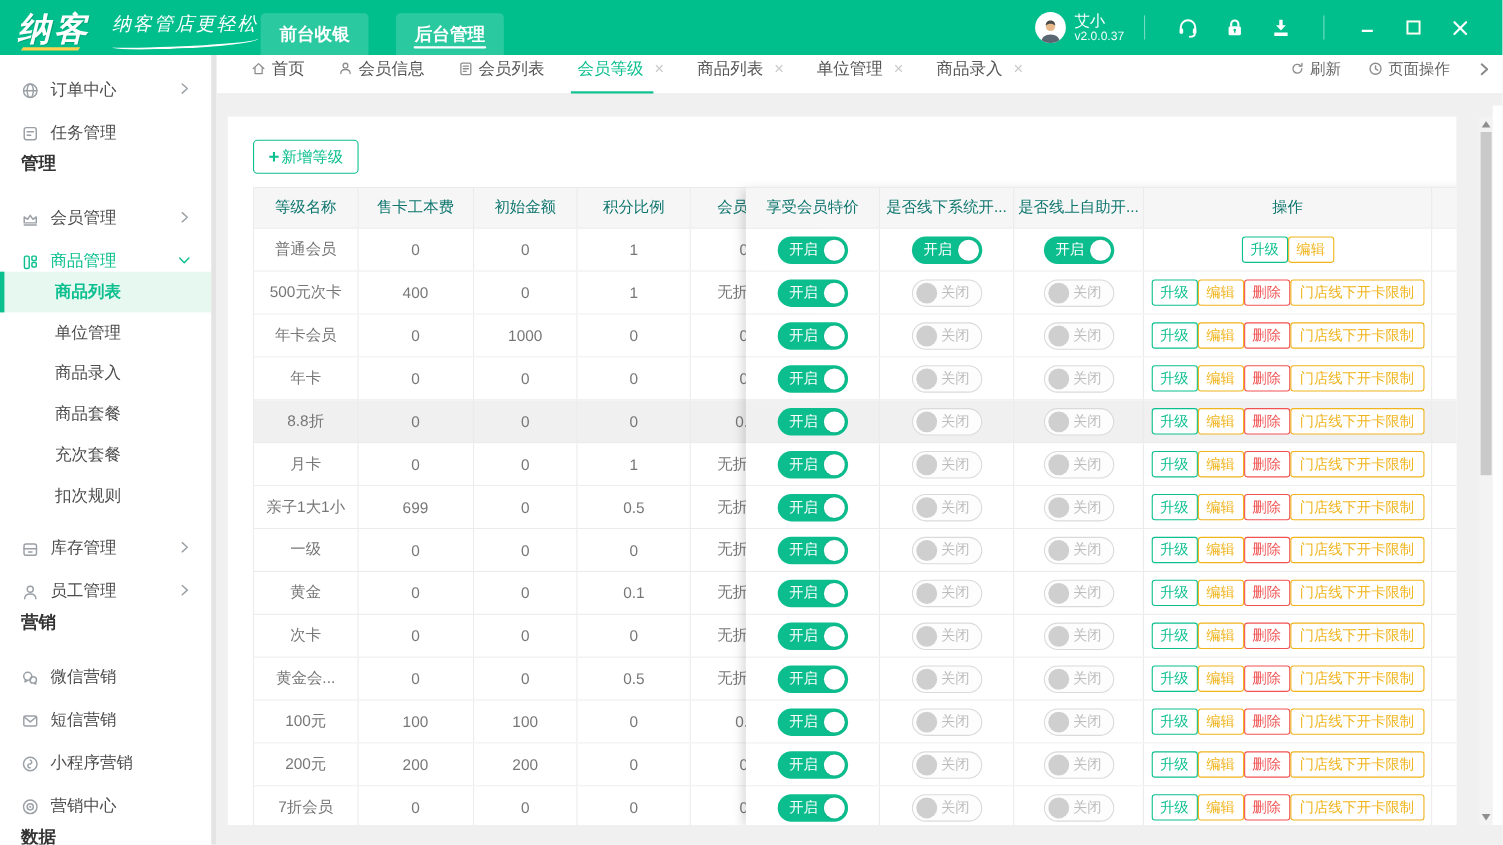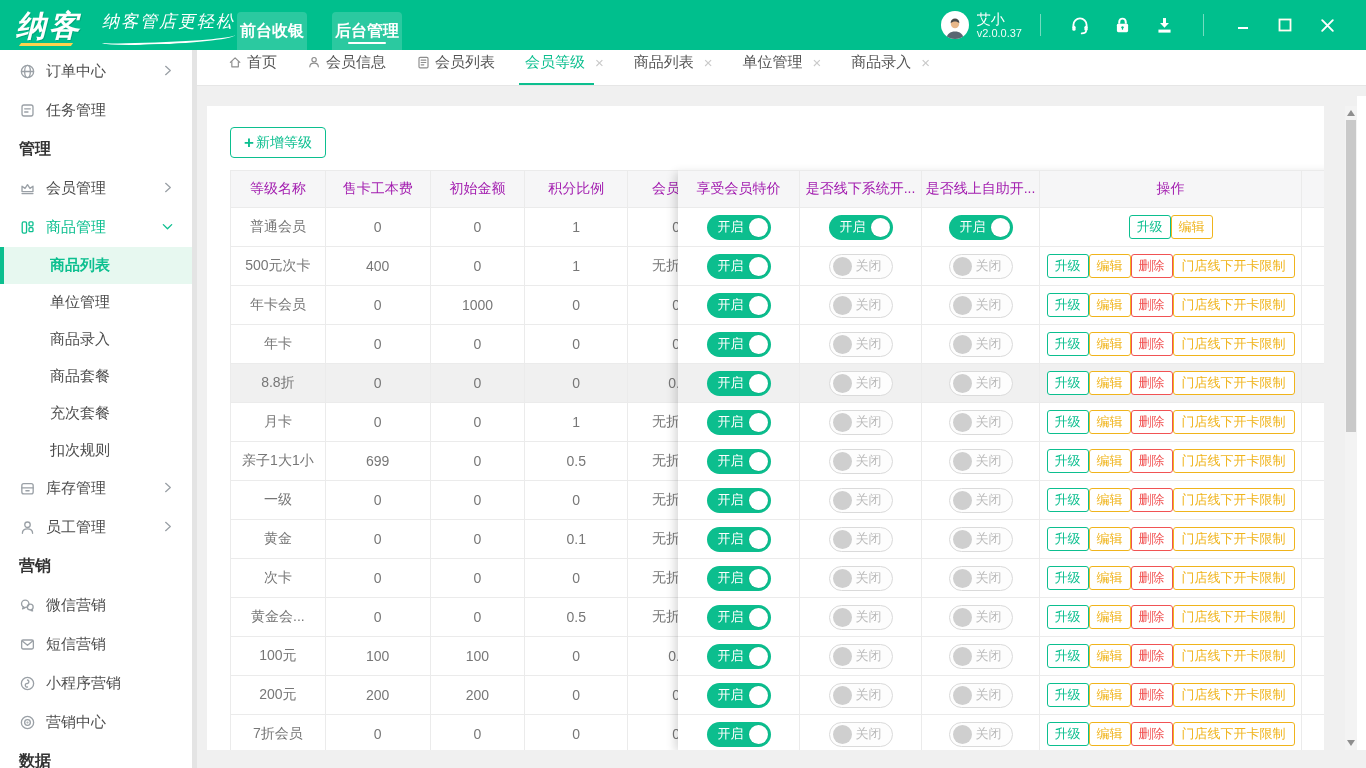--- a/index.html
+++ b/index.html
@@ -8,35 +8,35 @@
   .icn{display:inline-flex;align-items:center;justify-content:center}
   .icn svg{display:block}
 
   
   .topbar{position:absolute;top:0;left:0;width:1366px;height:50px;background:#00bf8d;color:#fff;z-index:30}
   .logo{position:absolute;left:16px;top:6px;font-size:30px;font-weight:bold;font-style:italic;letter-spacing:3px;text-shadow:1px 1px 0 rgba(0,0,0,.12)}
   .logo::after{content:'';position:absolute;left:4px;bottom:1px;width:52px;height:3px;background:#ffd24d;transform:skewX(-35deg)}
   .slogan{position:absolute;left:102px;top:10px;font-size:17px;font-style:italic;font-family:"DejaVu Serif","Liberation Serif",serif;letter-spacing:2px}
   .slogan::after{content:'';display:block;margin-top:3px;height:6px;border-bottom:2px solid #fff;border-radius:0 0 90% 60%/0 0 10px 5px;transform:rotate(-2deg)}
   .nav-tabs{position:absolute;left:237px;top:12px;display:flex;gap:25px;height:38px}
-  .nav-tab{background:rgba(255,255,255,.17);border-radius:4px 4px 0 0;padding:0 3px;display:flex;align-items:center;font-size:16px;font-weight:bold;color:#fff;position:relative;cursor:pointer}
+  .nav-tab{background:rgba(255,255,255,.17);border-radius:4px 4px 0 0;padding:0 17px;display:flex;align-items:center;font-size:16px;font-weight:bold;color:#fff;position:relative;cursor:pointer}
   .nav-tab.active::after{content:'';position:absolute;bottom:6px;left:16px;right:16px;height:2px;background:#fff;border-radius:1px}
   .top-right{position:absolute;right:0;top:0;height:50px;display:flex;align-items:center;padding-right:18px}
   .avatar{width:28px;height:28px;border-radius:50%;background:#fff;overflow:hidden;display:flex;align-items:flex-end;justify-content:center}
   .user-meta{margin-left:8px;line-height:1.15}
   .uname{font-size:14px}
   .uver{font-size:11px;opacity:.95}
   .vdiv{width:1px;height:22px;background:rgba(255,255,255,.45);margin:0 18px}
   .tb-icon{width:24px;height:24px;margin:0 9px;cursor:pointer}
   .win-btn{width:26px;height:26px;margin:0 8px;cursor:pointer;display:inline-flex;align-items:center;justify-content:center}
 
   
   .sidebar{position:absolute;top:50px;left:0;width:197px;bottom:0;background:#fff;z-index:20;overflow:hidden;padding-top:2px}
   .side-scroll{position:absolute;top:0;right:0;width:5px;height:100%;background:#e4e4e4}
-  .side-item{height:39px;display:flex;align-items:center;padding-left:19px;color:#4d4d4d;font-size:15px;position:relative;cursor:pointer}
+  .side-item{height:39px;display:flex;align-items:flex-end;padding-left:19px;color:#4d4d4d;font-size:15px;position:relative;cursor:pointer}
   .side-item .icn{color:#9aa0a6;margin-right:10px}
   .side-item .chev{position:absolute;right:13px;color:#b8b8b8}
   .side-item.active{color:#0cbf8f}
   .side-item.active .icn,.side-item.active .chev{color:#0cbf8f}
   .side-section{height:39px;display:flex;align-items:center;padding-left:19px;color:#333;font-size:16px;font-weight:bold}
   .side-sub{height:37px;display:flex;align-items:center;padding-left:46px;color:#4d4d4d;font-size:15px;cursor:pointer;border-left:4px solid transparent}
   .side-sub.active{background:#e7f8f0;color:#0cbf8f;border-left-color:#0cbf8f;font-weight:bold;margin-right:5px}
 
   
   .tabbar{position:absolute;left:197px;top:40px;right:0;height:46px;background:#fff;border-bottom:1px solid #e6e6e6;display:flex;align-items:center;padding-left:31px;z-index:10}
@@ -57,21 +57,21 @@
   .add-btn{position:absolute;left:23px;top:21px;height:31px;padding:0 13px;border:1px solid #0cbf8f;border-radius:4px;color:#0cbf8f;background:#fff;font-size:14px;display:flex;align-items:center;cursor:pointer;font-family:inherit}
   .add-btn .plus{font-size:17px;font-weight:bold;margin-right:2px;line-height:1}
 
   .table{position:absolute;left:23px;top:64px;width:1072px}
   .tleft{width:514px;border-left:1px solid #ebebeb}
   .tright{position:absolute;left:448px;top:0;width:744px;box-shadow:-6px 0 9px -3px rgba(0,0,0,.16)}
   .trow{display:flex;height:39px;border-bottom:1px solid #ebebeb;background:#fff}
   .trow.thead{height:38px;background:#f6f6f7;border-top:1px solid #ebebeb;color:#666}
   .trow.hl{background:#f0f0f0}
   .cell{display:flex;align-items:center;justify-content:center;border-right:1px solid #ebebeb;height:100%;font-size:14px;color:#777;overflow:hidden;white-space:nowrap}
-  .thead .cell{color:#a21caf}
+  .thead .cell{color:#0f766e}
   .cell.disc{justify-content:flex-end;padding-right:64px;border-right:none}
   .cell.ops{gap:0}
 
   .toggle{width:64px;height:25px;border-radius:13px;display:flex;align-items:center;justify-content:space-between;font-size:13px;cursor:pointer}
   .toggle.on{background:#0cbe8e;color:#fff;padding:0 3px 0 11px}
   .toggle.off{background:#fdfdfd;border:1px solid #dadada;color:#bbb;padding:0 10px 0 3px}
   .knob{width:19px;height:19px;border-radius:50%;background:#fff;box-shadow:0 0 2px rgba(0,0,0,.15)}
   .toggle.off .knob{background:#cfcfcf;box-shadow:none}
 
   .abtn{height:24px;padding:0 7px;border:1px solid;border-radius:3px;background:#fff;font-size:13px;display:inline-flex;align-items:center;cursor:pointer;font-family:inherit;white-space:nowrap}
@@ -348,20 +348,45 @@
       </div>
       <div class="tab">
         <span>单位管理</span>
         <span class="close">×</span>
       </div>
       <div class="tab">
         <span>商品录入</span>
         <span class="close">×</span>
       </div>
     </div>
+  <div class="tabbar-right">
+    <span class="tbr-item">
+      <span class="icn">
+          <svg width="15" height="15" viewBox="0 0 18 18" fill="none" stroke="currentColor" stroke-width="1.5" stroke-linecap="round">
+            <path d="M13.7 9A4.8 4.8 0 1 1 12.2 5.5"></path>
+            <path d="M13.9 3.2v3h-3"></path>
+          </svg>
+        </span>
+      <span>刷新</span>
+    </span>
+    <span class="tbr-item">
+      <span class="icn">
+          <svg width="15" height="15" viewBox="0 0 18 18" fill="none" stroke="currentColor" stroke-width="1.5" stroke-linecap="round">
+            <circle cx="9" cy="9" r="6"></circle>
+            <path d="M9 5.8v3.4l2.4 1.4"></path>
+          </svg>
+        </span>
+      <span>页面操作</span>
+    </span>
+    <span class="tbr-chev">
+        <svg width="14" height="14" viewBox="0 0 14 14" fill="none" stroke="#8a8a8a" stroke-width="1.8" stroke-linecap="round" stroke-linejoin="round">
+          <path d="M5 2.5L10 7l-5 4.5"></path>
+        </svg>
+      </span>
+  </div>
 </div>
 
 <main class="content">
   <div class="card">
     <button class="add-btn">
       <span class="plus">+</span>
       <span>新增等级</span>
     </button>
     <div class="table">
       <div class="tleft" id="tleft">

